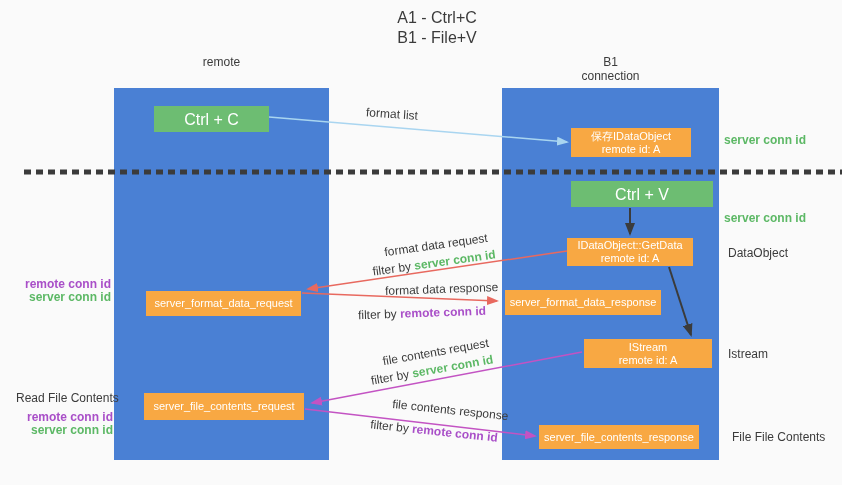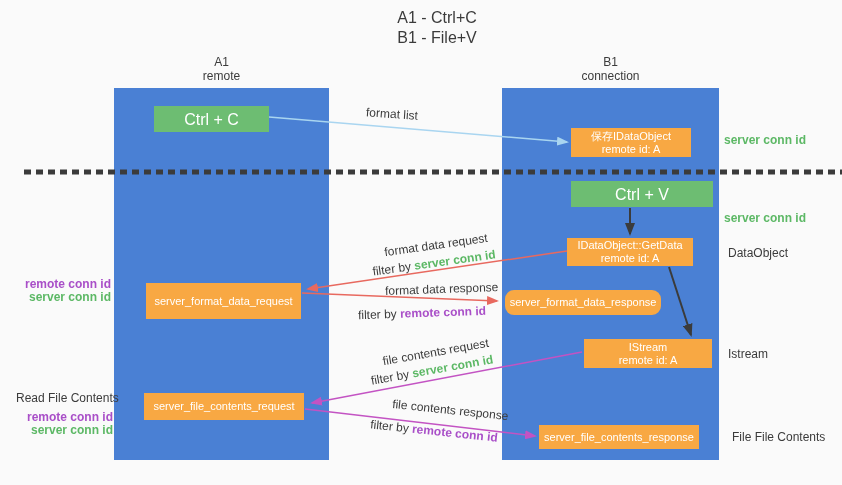--- a/index.html
+++ b/index.html
@@ -48,21 +48,20 @@
 <body>
 
 <div class="stage">
 
   <div class="title">
     <div>A1 - Ctrl+C</div>
     <div>B1 - File+V</div>
   </div>
 
   <div class="col-header" style="left:98px;top:55px;width:215px;">
-    <div>A1</div>
     <div>remote</div>
   </div>
   <div class="col-header" style="left:486px;top:55px;width:217px;">
     <div>B1</div>
     <div>connection</div>
   </div>
 
   <div class="column" style="left:98px;width:215px;"></div>
   <div class="column" style="left:486px;width:217px;"></div>
 
@@ -110,25 +109,25 @@
 
   <div class="node green" style="left:555px;top:181px;width:142px;height:26px;">
     <span>Ctrl + V</span>
   </div>
 
   <div class="node orange" style="left:551px;top:238px;width:126px;height:28px;">
     <span>IDataObject::GetData</span>
     <span>remote id: A</span>
   </div>
 
-  <div class="node orange" style="left:130px;top:283px;width:155px;height:36px;">
+  <div class="node orange" style="left:130px;top:291px;width:155px;height:25px;">
     <span>server_format_data_request</span>
   </div>
 
-  <div class="node orange" style="left:489px;top:290px;width:156px;height:25px;border-radius:9px;">
+  <div class="node orange" style="left:489px;top:290px;width:156px;height:25px;">
     <span>server_format_data_response</span>
   </div>
 
   <div class="node orange" style="left:568px;top:339px;width:128px;height:29px;">
     <span>IStream</span>
     <span>remote id: A</span>
   </div>
 
   <div class="node orange" style="left:128px;top:393px;width:160px;height:27px;">
     <span>server_file_contents_request</span>

